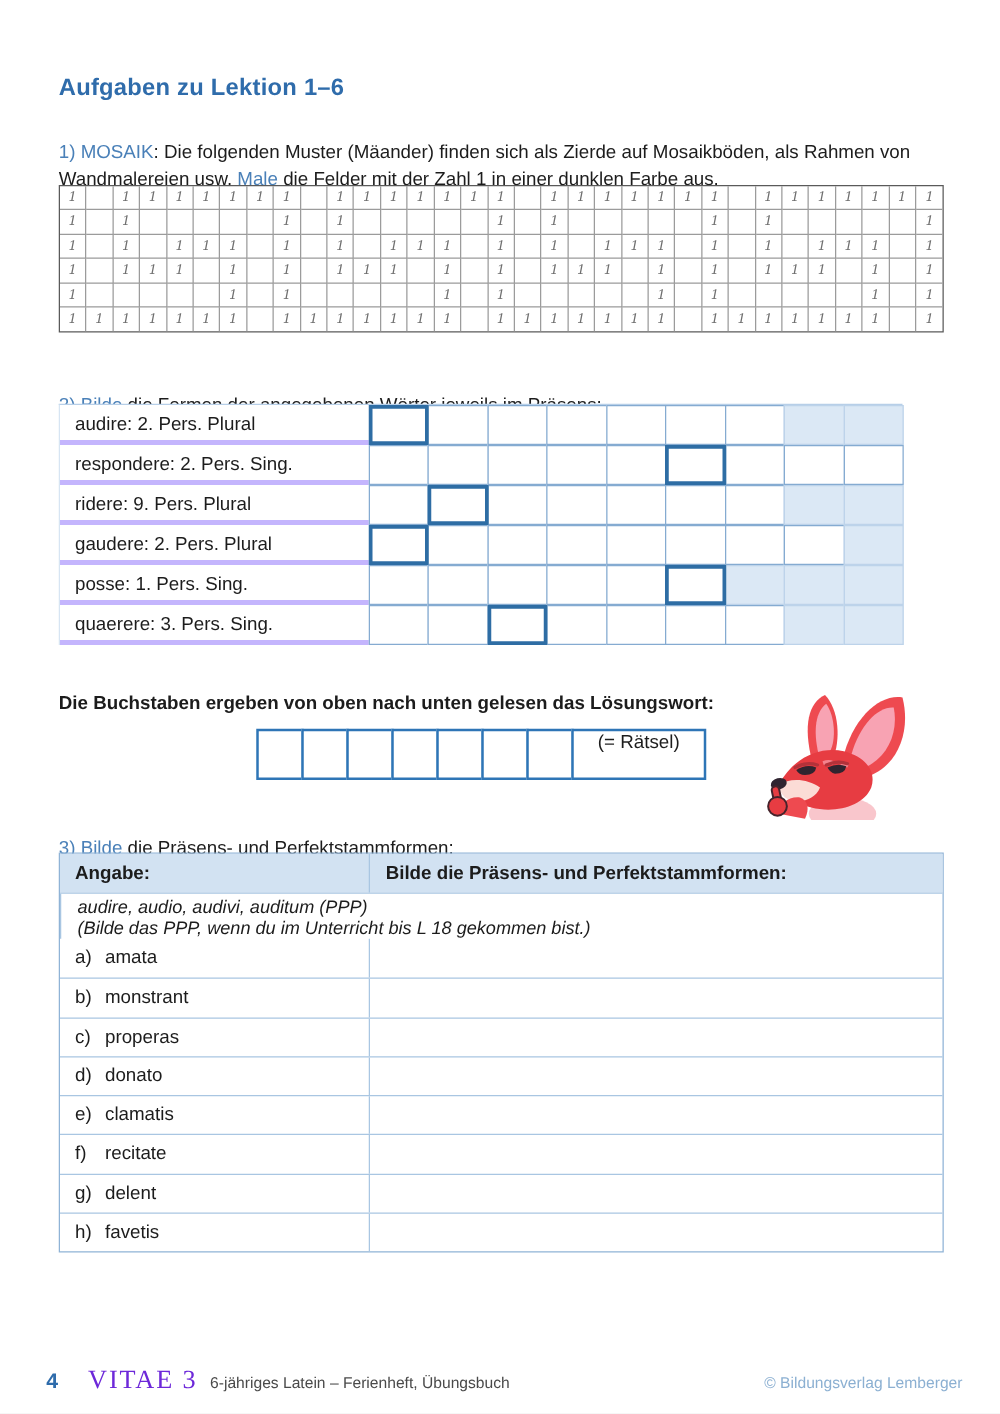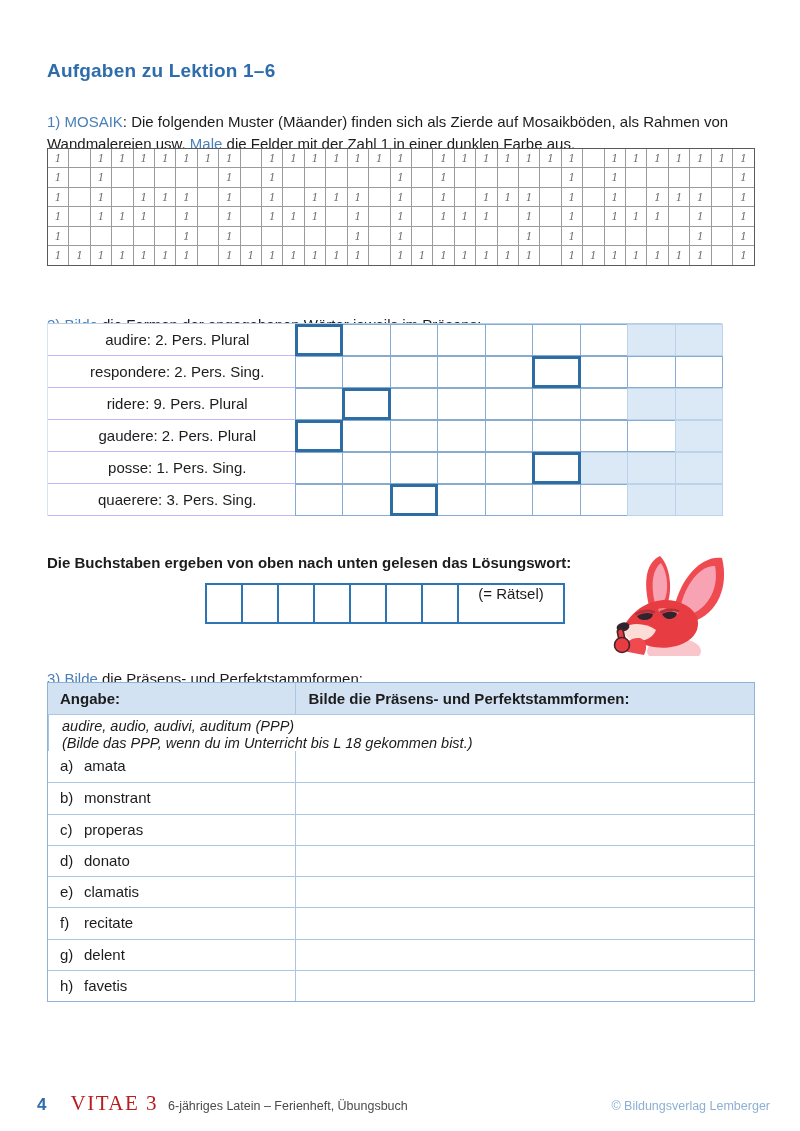--- a/index.html
+++ b/index.html
@@ -18,21 +18,21 @@
   
   .mosaic{position:absolute;left:47px;top:148px;border:1px solid #5a5a5a;display:inline-block;background:#fff;}
   .m-row{display:flex;}
   .m-cell{width:21.42px;height:19.4px;box-sizing:border-box;border-right:1px solid #9b9b9b;border-bottom:1px solid #9b9b9b;
           display:flex;align-items:center;justify-content:center;}
   .m-row:last-child .m-cell{border-bottom:none;}
   .m-cell:last-child{border-right:none;}
   .m-cell span{font-family:"DejaVu Serif",serif;font-style:italic;font-size:10.5px;color:#6f6f6f;line-height:1;}
   
   .t2{position:absolute;left:47px;top:323px;border-top:1px solid #b7cfe8;border-left:1px solid #d7e5f3;}
-  .t2-row{display:flex;height:32px;box-sizing:border-box;border-bottom:1px solid #c4b5fd;text-align:center;}
+  .t2-row{display:flex;height:32px;box-sizing:border-box;border-bottom:4px solid #c4b5fd;}
   .t2-label{width:246.5px;box-sizing:border-box;padding:7px 0 0 12px;font-size:15px;background:#fff;}
   .t2-cell{width:48.5px;height:32px;box-sizing:border-box;margin-right:-1px;position:relative;}
   .t2-cell.open{border:1px solid #85abd1;background:#fff;}
   .t2-cell.shaded{border:1px solid #bdd3ea;background:#dbe8f5;}
   .t2-cell.thick{border:3px solid #2e6da4;background:#fff;z-index:2;}
   
   .sol-text{position:absolute;left:47px;top:554px;font-size:15px;font-weight:bold;}
   .sol-strip{position:absolute;left:205px;top:583px;display:flex;}
   .sol-box{width:38px;height:41px;box-sizing:border-box;border:2px solid #2e75b6;background:#fff;margin-right:-2px;}
   .sol-hint{width:108px;height:41px;box-sizing:border-box;border:2px solid #2e75b6;background:#fff;
@@ -47,21 +47,21 @@
   .t3-c2{flex:1;box-sizing:border-box;border-left:1px solid #a9c6e2;padding:6px 20px 5px 13px;font-size:15px;}
   .t3-head{background:#d2e2f2;font-weight:bold;height:31px;}
   .t3-head .t3-c1,.t3-head .t3-c2{padding-top:7px;}
   .t3-bsp{font-style:italic;height:37px;}
   .t3-bsp .t3-c2{font-size:14.5px;line-height:16.5px;padding-top:3px;}
   .t3-data{height:31.3px;}
   .t3-letter{display:inline-block;width:24px;}
   
   .footer{position:absolute;left:37px;right:30px;top:1091px;display:flex;align-items:baseline;}
   .f-num{color:#2f6cab;font-weight:bold;font-size:17px;}
-  .f-brand{font-family:"Liberation Serif",serif;font-size:21px;color:#b91c1c;margin-left:24px;letter-spacing:1.5px;}
+  .f-brand{font-family:"Liberation Serif",serif;font-size:21px;color:#6d28d9;margin-left:24px;letter-spacing:1.5px;}
   .f-sub{font-size:12.5px;color:#4a4a4a;margin-left:10px;}
   .f-copy{margin-left:auto;font-size:12.5px;color:#8cb0d2;}
 </style>
 </head>
 <body>
 
 <div class="page">
 
   <div class="title">Aufgaben zu Lektion 1–6</div>
 

